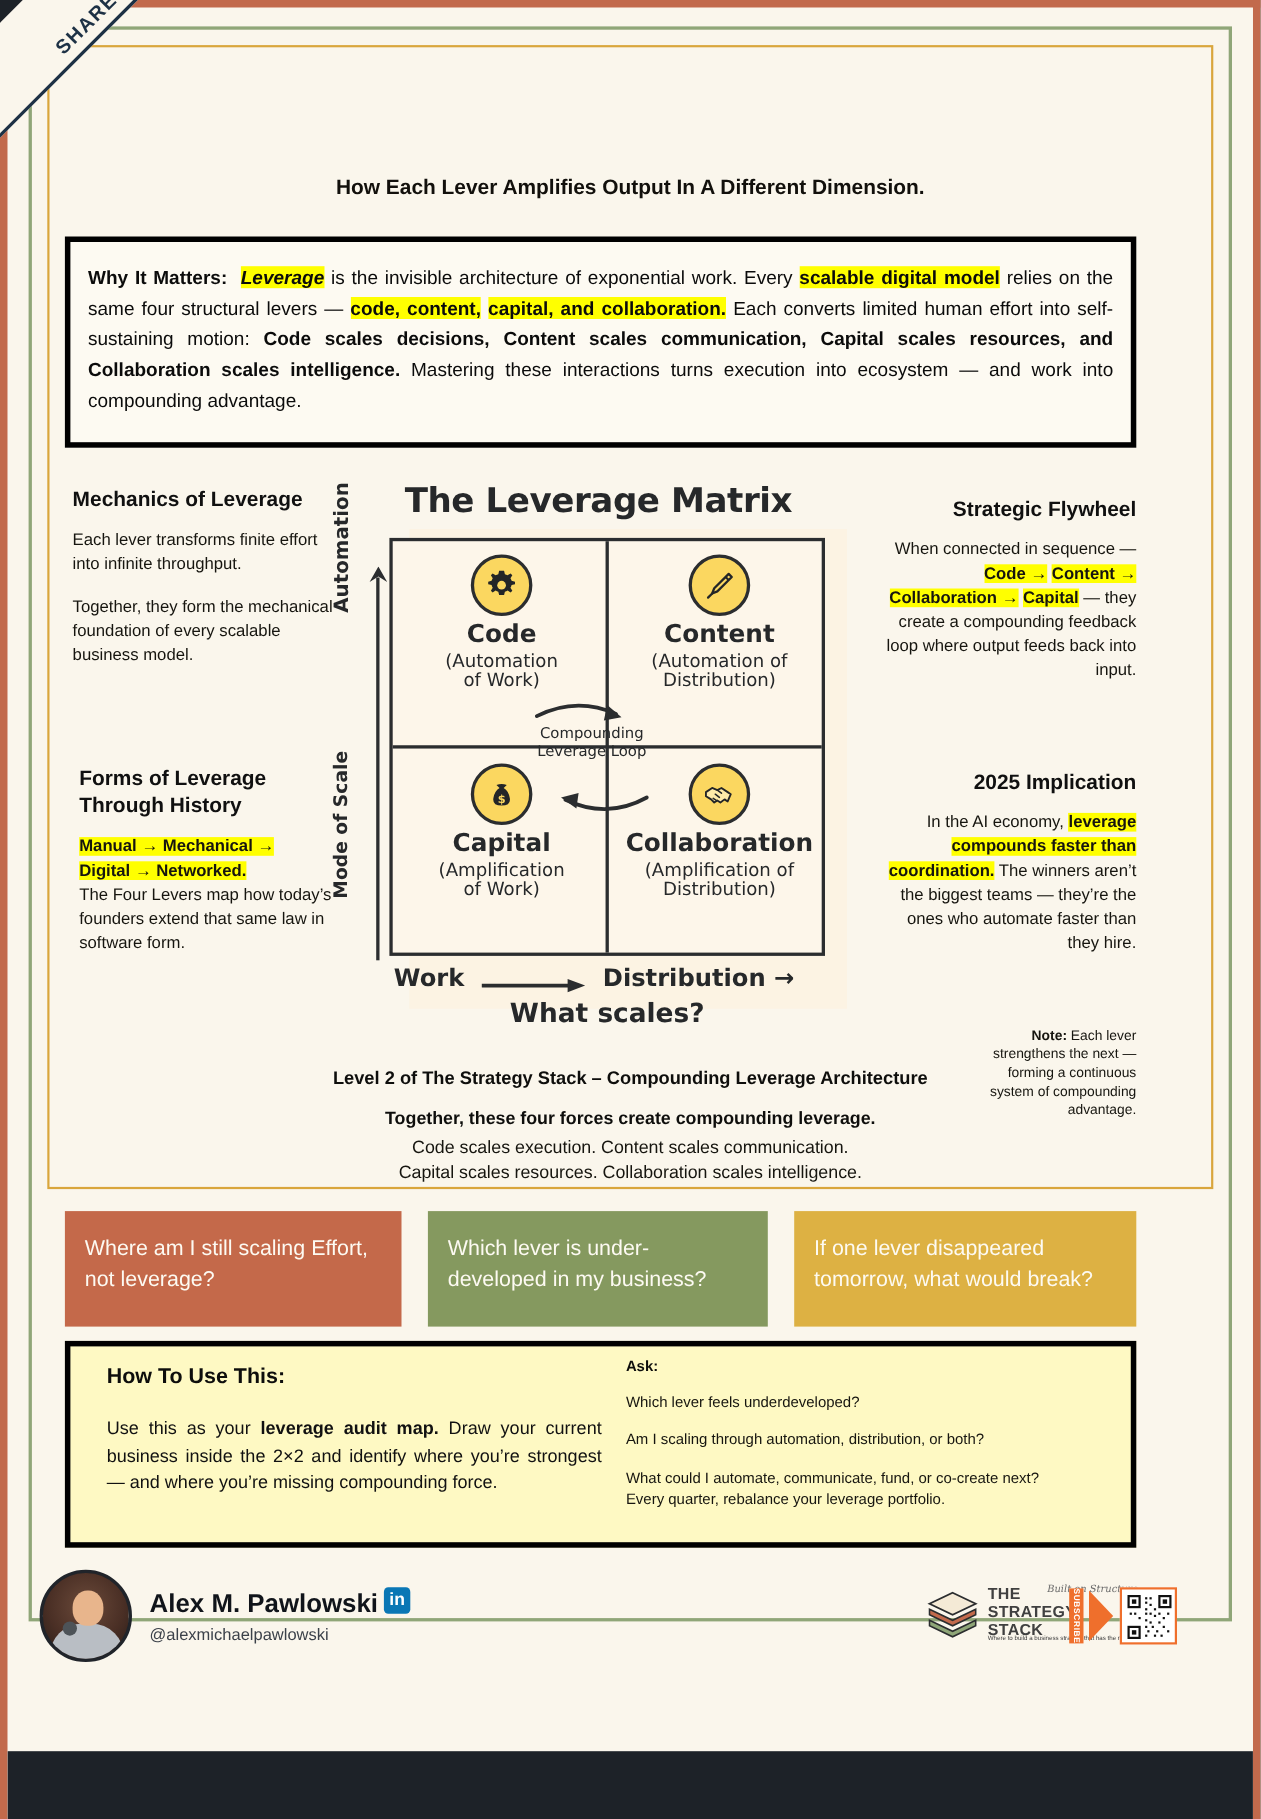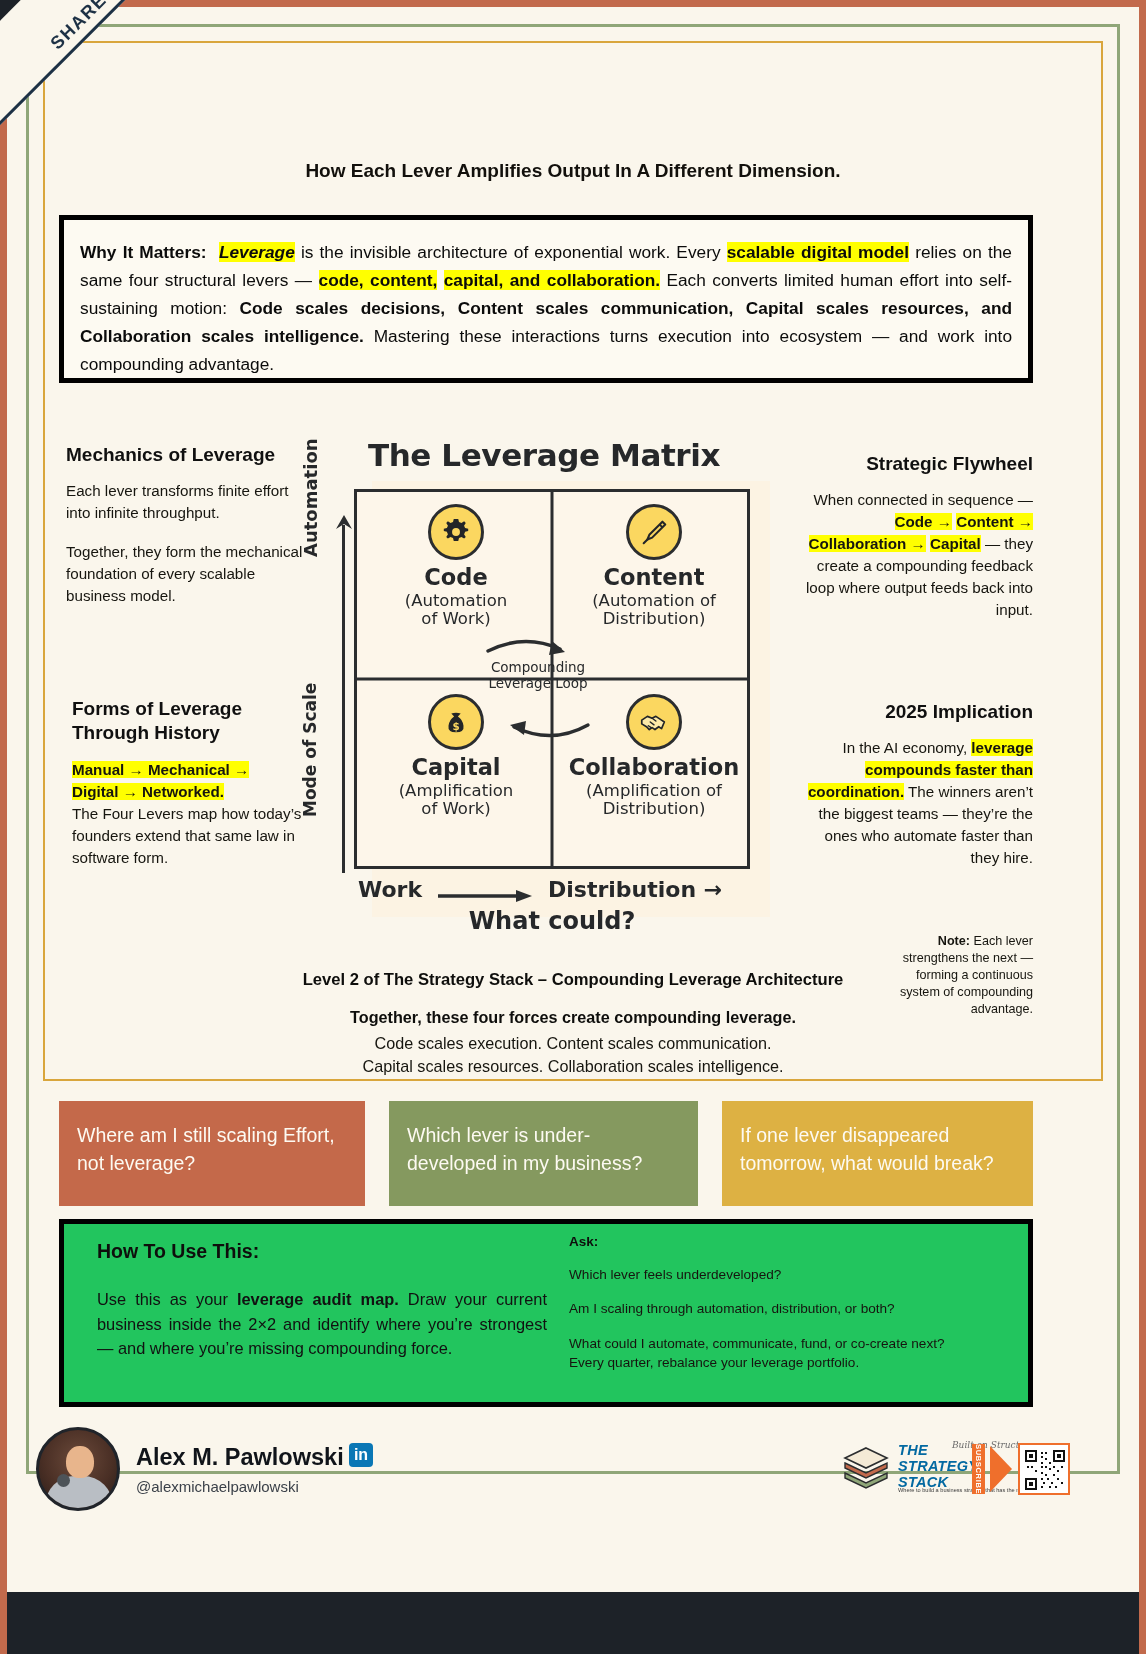--- a/index.html
+++ b/index.html
@@ -100,21 +100,21 @@
   }
   #subtitle {
     position: absolute; left: 60px; top: 160px; width: 1026px;
     text-align: center;
     font-size: 19px; font-weight: bold; color: #12100c;
   }
 
   
   #why-box {
     position: absolute; left: 59px; top: 215px;
-    width: 974px; height: 168px;
+    width: 974px; height: 192px;
     border: 5px solid #000;
     background: #fdfaf2;
     padding: 18px 16px 10px 16px;
   }
   #why-text {
     font-size: 17.3px;
     line-height: 1.62;
     color: #0b0b0b;
     text-align: justify;
     text-justify: inter-word;
@@ -270,21 +270,21 @@
   }
   #qbox1 { left: 59px;  width: 306px; background: #c4694a; }
   #qbox2 { left: 389px; width: 309px; background: #85995f; }
   #qbox3 { left: 722px; width: 311px; background: #ddb143; }
 
   
   #howto-box {
     position: absolute; left: 59px; top: 1219px;
     width: 974px; height: 188px;
     border: 5px solid #000;
-    background: #22c55e;
+    background: #fef9c3;
   }
   #howto-left { position: absolute; left: 33px; top: 16px; width: 450px; }
   #howto-h { font-size: 19.5px; font-weight: bold; color: #0e0e0c; margin-bottom: 16px; }
   #howto-p { font-size: 16.4px; line-height: 1.5; color: #111; text-align: justify; margin-top: 24px; }
   #howto-right { position: absolute; left: 505px; top: 10px; width: 450px; }
   #ask-h { font-size: 13.5px; font-weight: bold; color: #0e0e0c; margin-bottom: 16px; }
   .ask-line { font-size: 13.6px; color: #16150f; line-height: 1.42; margin-bottom: 15px; }
   .ask-line.tight { margin-bottom: 0; }
 
   
@@ -329,23 +329,22 @@
   }
 
   
   #brand {
     position: absolute; left: 842px; top: 1438px;
     width: 200px; height: 62px;
   }
   #stack-icon { position: absolute; left: 0; top: 8px; width: 48px; height: 44px; }
   #brand-words {
     position: absolute; left: 56px; top: 4px;
-    font-size: 14.5px; font-weight: bold; color: #0369a1; line-height: 1.12;
+    font-size: 14.5px; font-weight: bold; color: #404040; line-height: 1.12;
     letter-spacing: 0.3px;
-    font-style: italic;
   }
   #brand-tag {
     position: absolute; left: 56px; top: 49px;
     font-size: 5.6px; color: #3a3a3a; white-space: nowrap;
   }
   #brand-script {
     position: absolute; left: 110px; top: 2px;
     font-size: 9px; font-style: italic; color: #6b6b6b;
     font-family: "DejaVu Serif", serif;
   }
@@ -507,21 +506,21 @@
       <span>Compounding</span><br>
       <span>Leverage Loop</span>
     </div>
 
     <div id="ax-work">Work</div>
     <svg id="x-arrow-mid" viewBox="0 0 96 14">
       <path d="M0 7 L80 7" stroke="#2b2d2f" stroke-width="3.4" stroke-linecap="round"></path>
       <path d="M78 1 L94 7 L78 13 Z" fill="#2b2d2f"></path>
     </svg>
     <div id="ax-dist">Distribution →</div>
-    <div id="ax-whatscales">What could?</div>
+    <div id="ax-whatscales">What scales?</div>
   </div>
 
   <div id="caption-level">Level 2 of The Strategy Stack – Compounding Leverage Architecture</div>
   <div id="caption-together">Together, these four forces create compounding leverage.</div>
   <div id="caption-lines">
     <span>Code scales execution. Content scales communication.</span><br>
     <span>Capital scales resources. Collaboration scales intelligence.</span>
   </div>
 
   <div class="qbox" id="qbox1">

